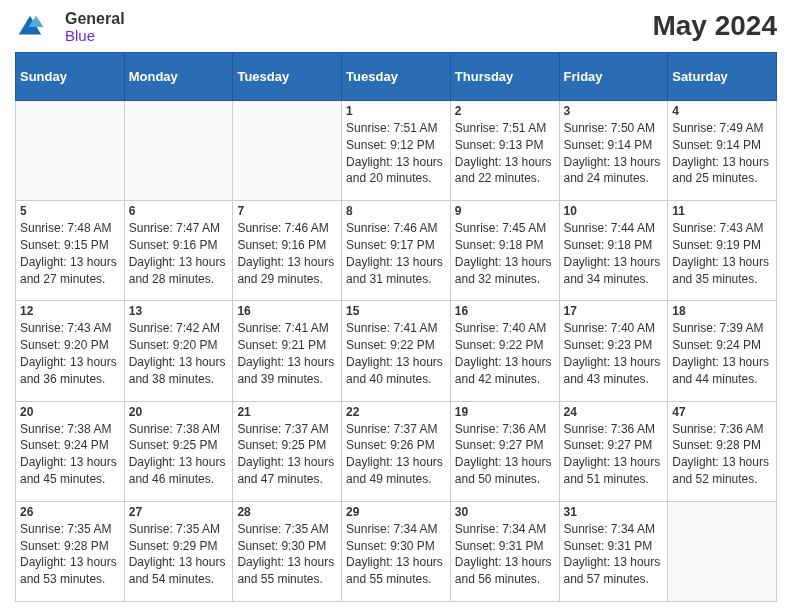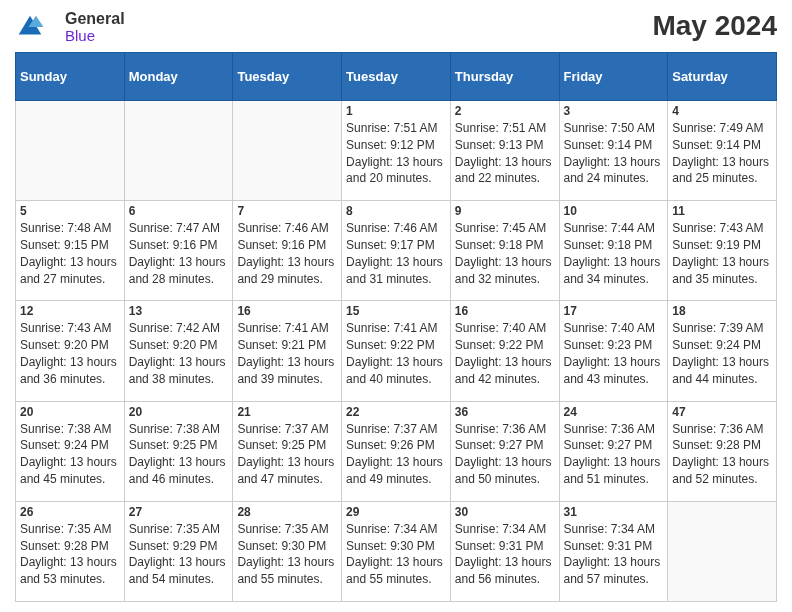--- a/index.html
+++ b/index.html
@@ -225,21 +225,21 @@
           </td>
           <td>
             <span class="day-number">21</span>
             <div class="day-info">Sunrise: 7:37 AM<br>Sunset: 9:25 PM<br>Daylight: 13 hours and 47 minutes.</div>
           </td>
           <td>
             <span class="day-number">22</span>
             <div class="day-info">Sunrise: 7:37 AM<br>Sunset: 9:26 PM<br>Daylight: 13 hours and 49 minutes.</div>
           </td>
           <td>
-            <span class="day-number">36</span>
+            <span class="day-number">19</span>
             <div class="day-info">Sunrise: 7:36 AM<br>Sunset: 9:27 PM<br>Daylight: 13 hours and 50 minutes.</div>
           </td>
           <td>
             <span class="day-number">24</span>
             <div class="day-info">Sunrise: 7:36 AM<br>Sunset: 9:27 PM<br>Daylight: 13 hours and 51 minutes.</div>
           </td>
           <td>
             <span class="day-number">47</span>
             <div class="day-info">Sunrise: 7:36 AM<br>Sunset: 9:28 PM<br>Daylight: 13 hours and 52 minutes.</div>
           </td>

